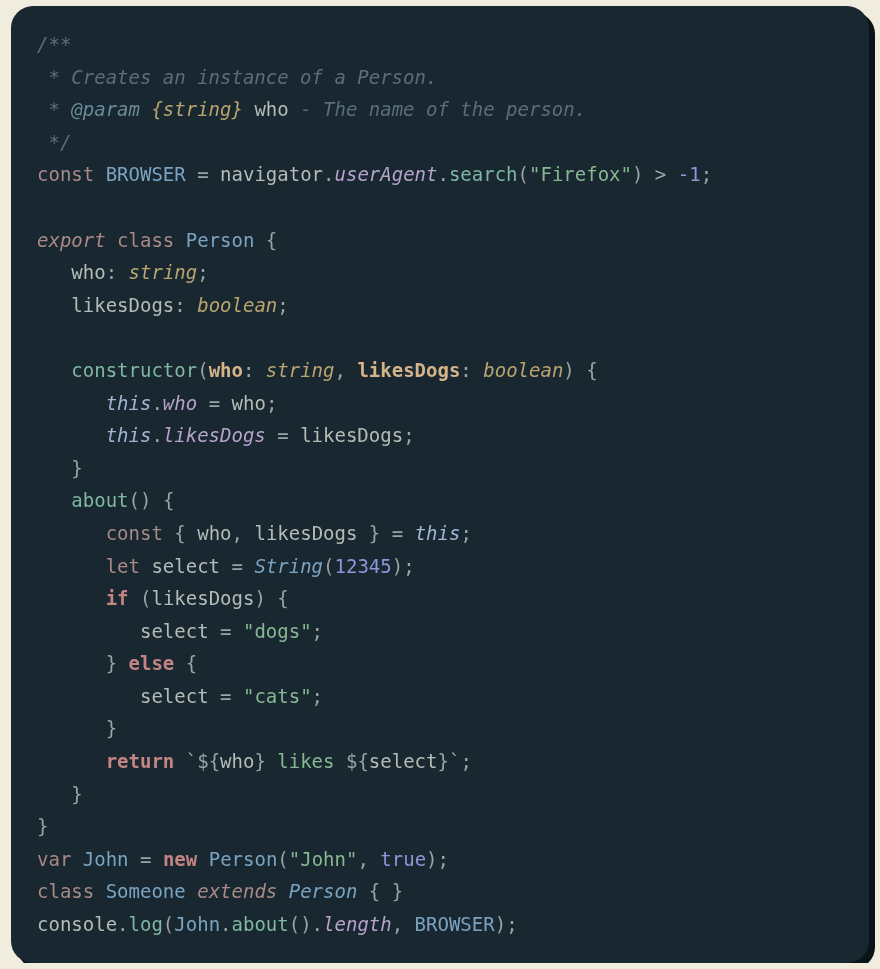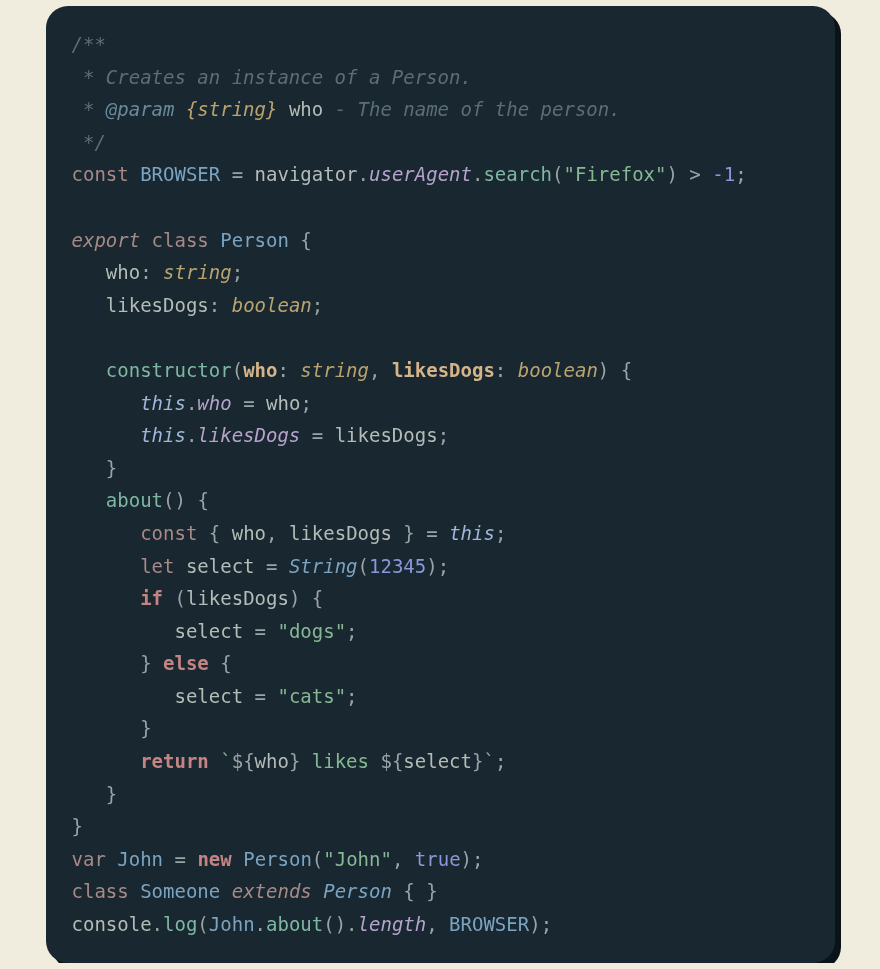--- a/index.html
+++ b/index.html
@@ -14,21 +14,21 @@
     --prop:#b6a3cc;        
     --string:#86b893;      
     --number:#8b97d8;      
     --param:#d5b48a;       
     --this:#a0b6d6;        
     --punc:#9aa3a6;
     --tag:#6a8a9a;
   }
   html,body{margin:0;padding:0;background:#f0ecde;}
   .frame{
-    width:789px;
+    width:858px;
     margin:6px auto 0 auto;
     background:var(--bg);
     border-radius:22px;
     box-shadow:6px 6px 0 #0a1418;
     padding:22px 0 22px 26px;
     font-family:ui-monospace,Menlo,Consolas,"DejaVu Sans Mono",monospace;
     font-size:19px;
     line-height:32.6px;
     color:var(--fg);
     box-sizing:border-box;

